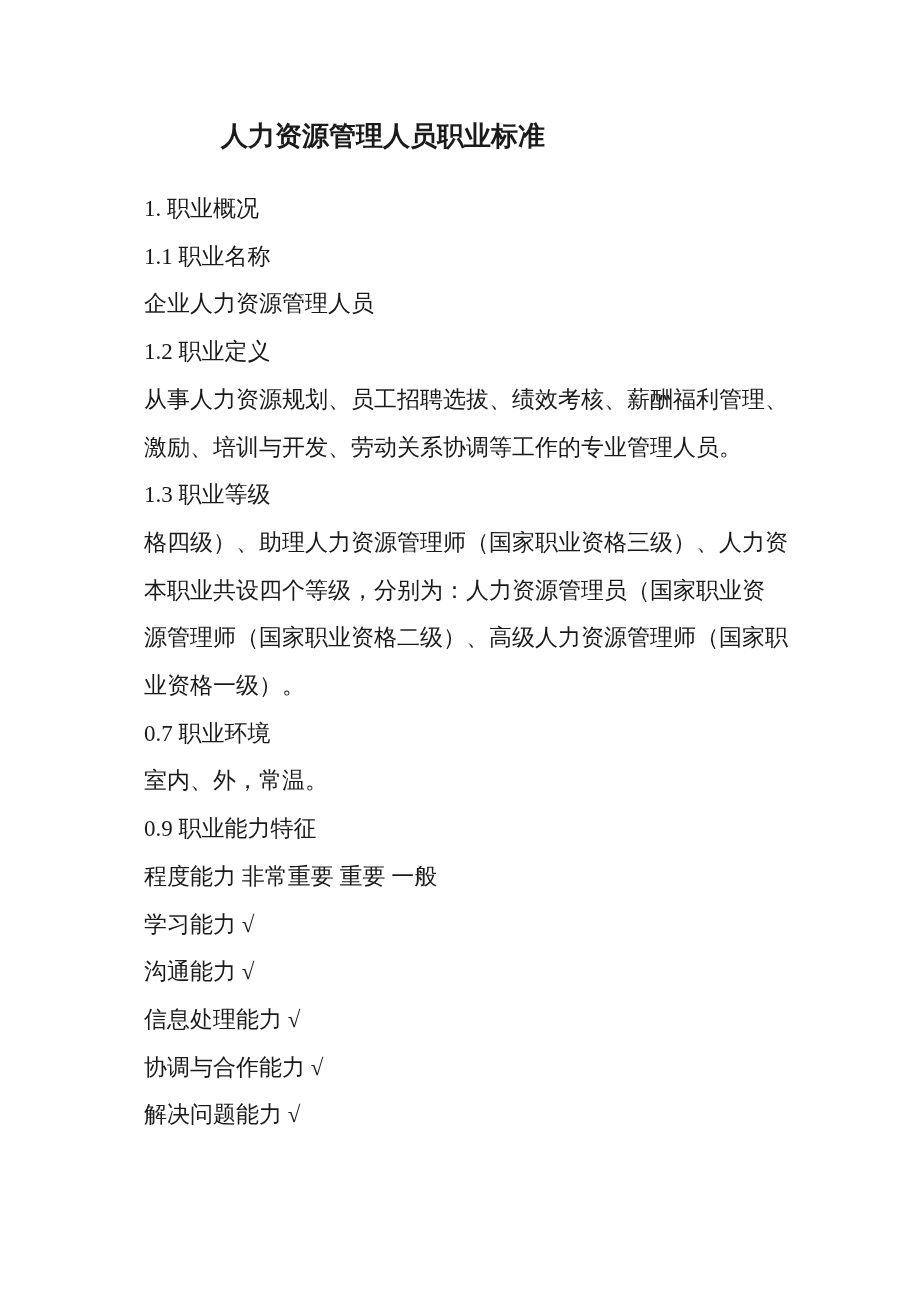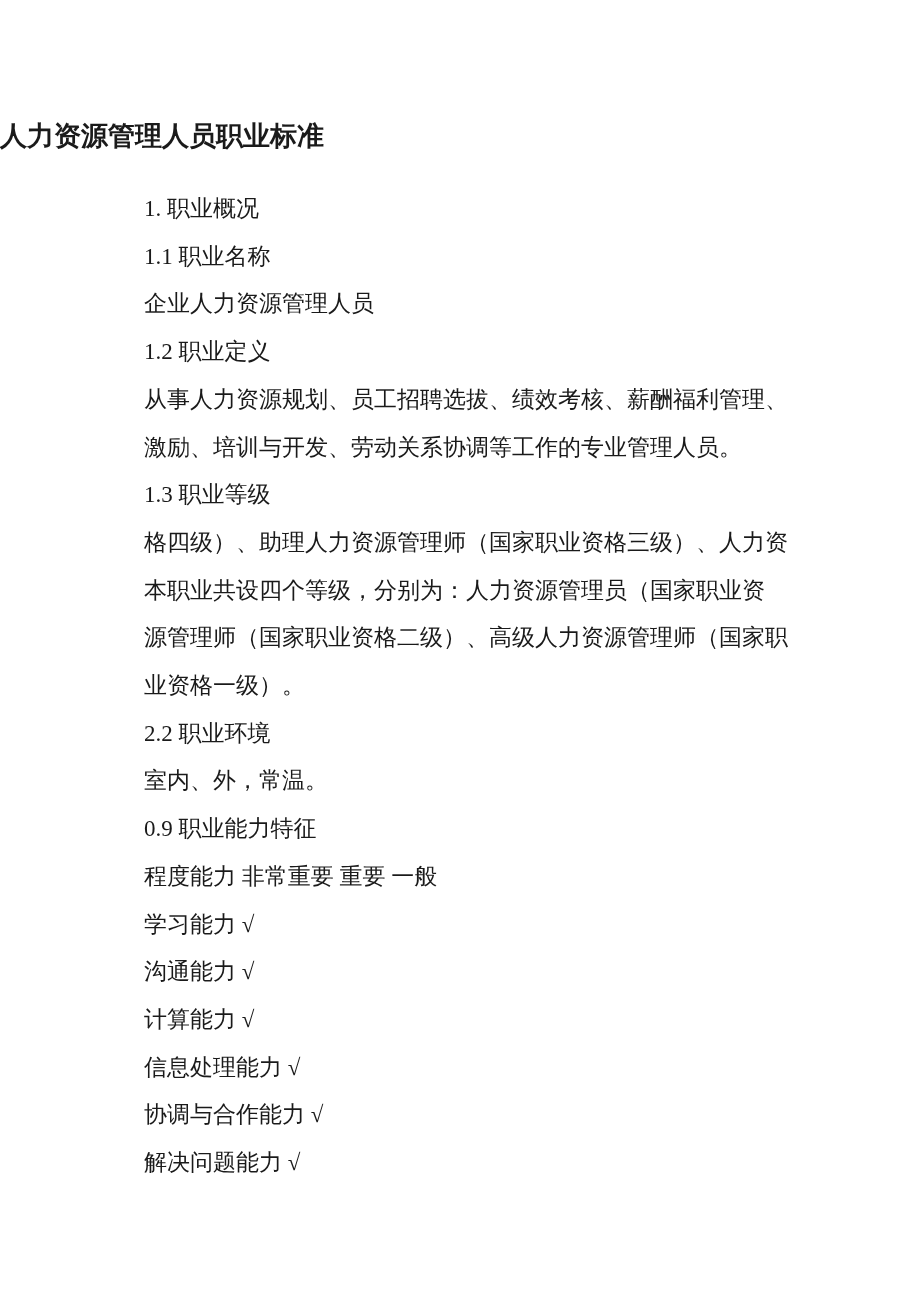--- a/index.html
+++ b/index.html
@@ -29,21 +29,21 @@
     user-select: none;
     pointer-events: none;
   }
   .doc-title {
     position: absolute;
     top: 116px;
     left: 0;
     width: 766px;
     z-index: 1;
     margin: 0;
-    text-align: left;
+    text-align: center;
     font-size: 27px;
     font-weight: bold;
     line-height: 40px;
   }
   .content {
     position: absolute;
     left: 144px;
     top: 185px;
     width: 650px;
     z-index: 1;
@@ -66,24 +66,23 @@
       <div class="line">1.1 职业名称</div>
       <div class="line">企业人力资源管理人员</div>
       <div class="line">1.2 职业定义</div>
       <div class="line">从事人力资源规划、员工招聘选拔、绩效考核、薪酬福利管理、</div>
       <div class="line">激励、培训与开发、劳动关系协调等工作的专业管理人员。</div>
       <div class="line">1.3 职业等级</div>
       <div class="line">格四级）、助理人力资源管理师（国家职业资格三级）、人力资</div>
       <div class="line">本职业共设四个等级，分别为：人力资源管理员（国家职业资</div>
       <div class="line">源管理师（国家职业资格二级）、高级人力资源管理师（国家职</div>
       <div class="line">业资格一级）。</div>
-      <div class="line">2.2 职业环境</div>
+      <div class="line">0.7 职业环境</div>
       <div class="line">室内、外，常温。</div>
       <div class="line">0.9 职业能力特征</div>
       <div class="line">程度能力 非常重要 重要 一般</div>
       <div class="line">学习能力 √</div>
       <div class="line">沟通能力 √</div>
-      <div class="line">计算能力 √</div>
       <div class="line">信息处理能力 √</div>
       <div class="line">协调与合作能力 √</div>
       <div class="line">解决问题能力 √</div>
     </div>
 </div>
 
 </body></html>

